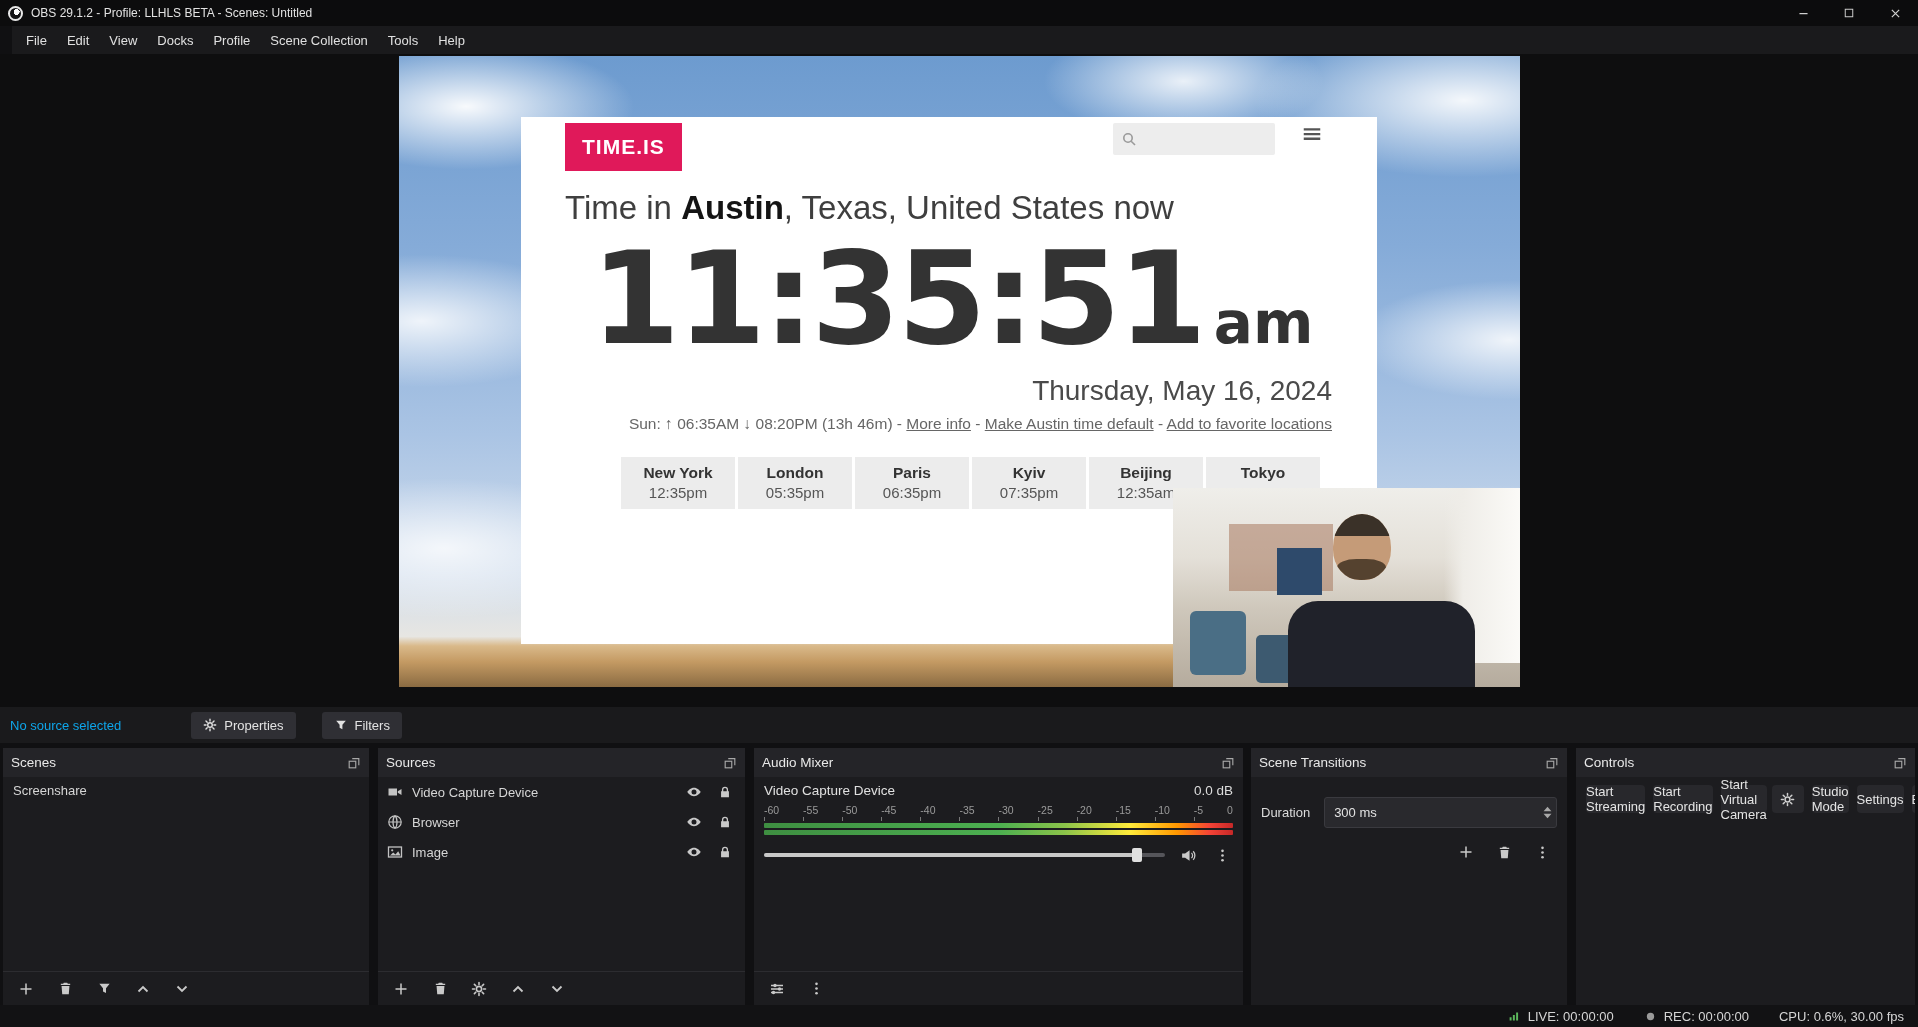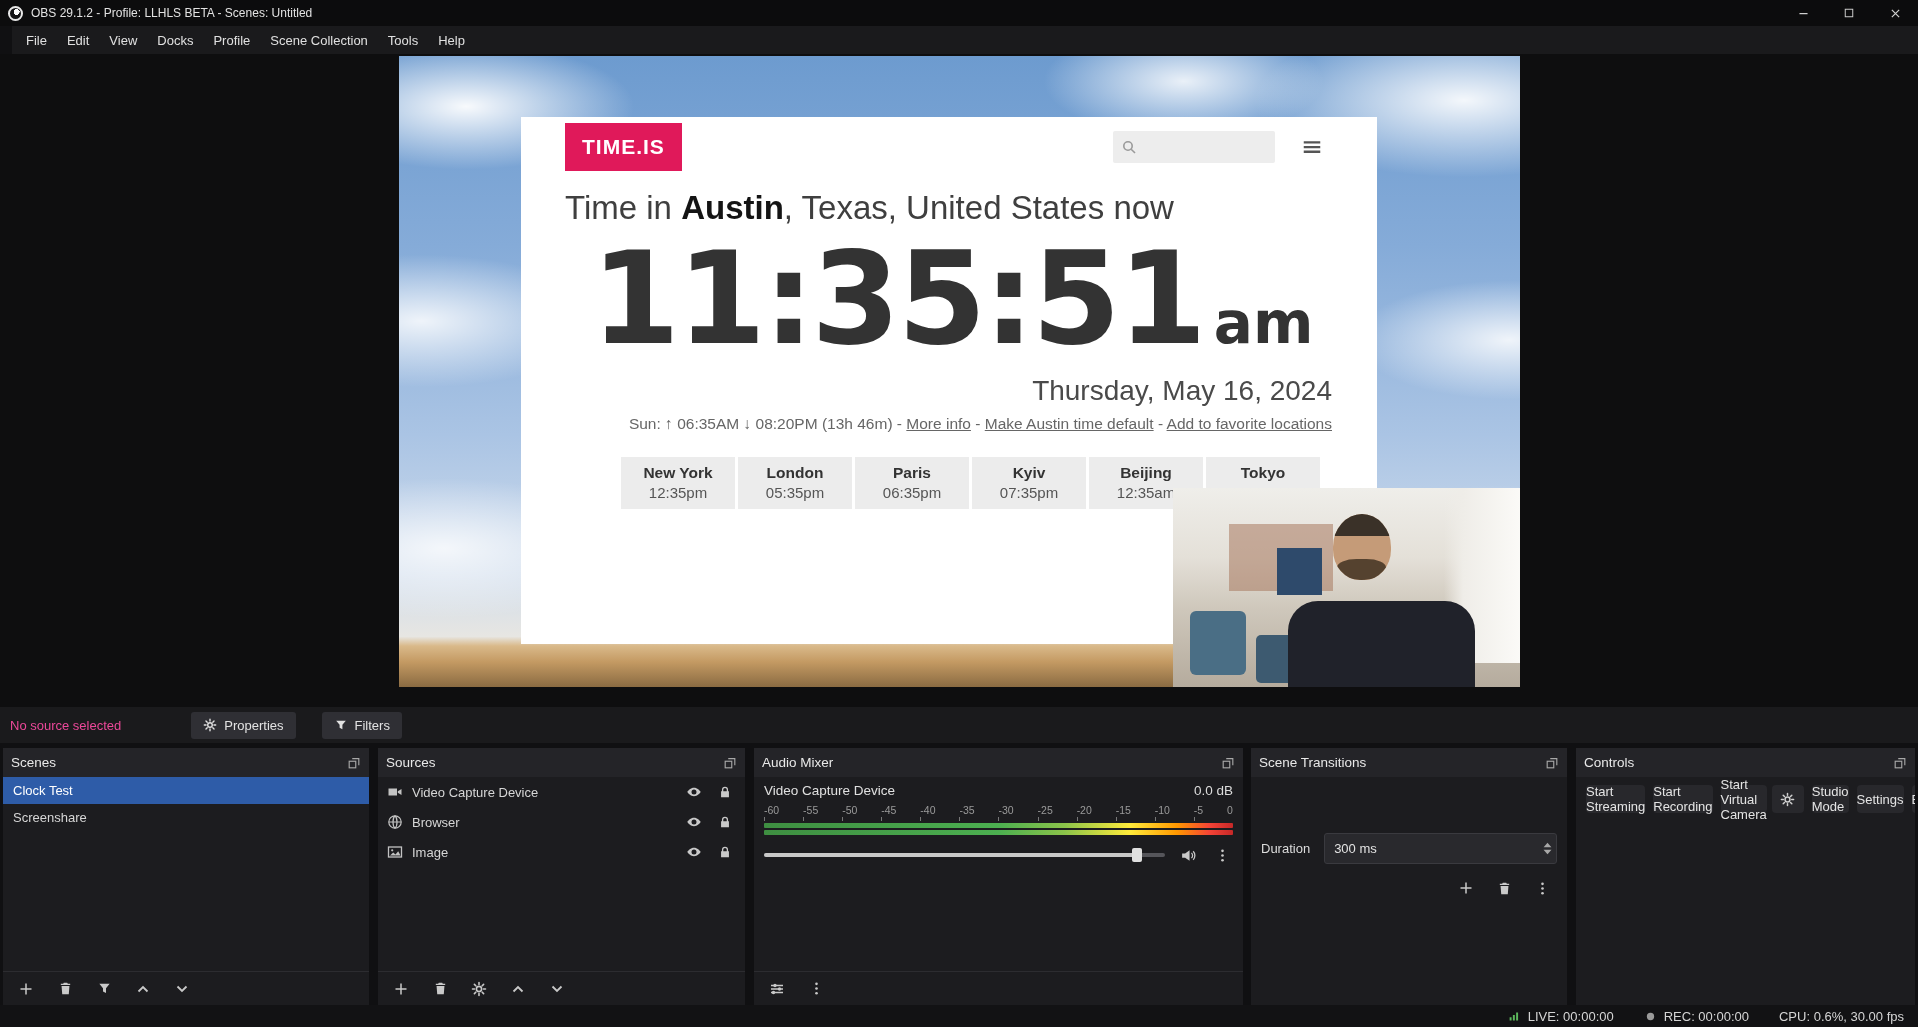--- a/index.html
+++ b/index.html
@@ -26,21 +26,21 @@
       radial-gradient(ellipse 300px 110px at 95% 7%, rgba(255,255,255,.92), rgba(255,255,255,0) 70%),
       radial-gradient(ellipse 200px 80px at 70% 4%, rgba(255,255,255,.85), rgba(255,255,255,0) 70%),
       radial-gradient(ellipse 260px 95px at 2% 42%, rgba(255,255,255,.85), rgba(255,255,255,0) 70%),
       radial-gradient(ellipse 220px 85px at 99% 45%, rgba(255,255,255,.85), rgba(255,255,255,0) 70%),
       radial-gradient(ellipse 280px 100px at 4% 78%, rgba(255,255,255,.8), rgba(255,255,255,0) 70%),
       radial-gradient(ellipse 240px 90px at 98% 78%, rgba(255,255,255,.75), rgba(255,255,255,0) 70%),
       linear-gradient(to bottom, #6d9bcf 0%, #85abd8 30%, #aac4e4 60%, #cfdcec 82%, #e7e6e2 92%,
                       #d9b98a 93.5%, #c49a63 96%, #8a6b42 100%);}
   
   .page{position:absolute;left:122px;top:61px;width:856px;height:527px;background:#ffffff;color:#333;}
-  .page-header{display:flex;align-items:center;padding:6px 52px 0 44px;}
+  .page-header{display:flex;align-items:flex-start;padding:6px 52px 0 44px;}
   .logo{background:#e0195a;color:#fff;font-weight:bold;font-size:21px;letter-spacing:1px;padding:12px 17px;}
   .searchbox{margin-left:auto;width:162px;height:32px;background:#ededed;border-radius:2px;
              display:flex;align-items:center;padding:0 8px;color:#9a9a9a;box-sizing:border-box;}
   .burger{margin-left:24px;color:#555;}
   .pg-heading{margin:18px 0 0;padding-left:44px;font-size:33px;font-weight:400;color:#3f3f3f;}
   .pg-heading .city-b{font-weight:bold;color:#141414;}
   .clock{padding-left:70px;margin-top:8px;display:flex;align-items:baseline;color:#333;
          font-family:"DejaVu Sans",sans-serif;}
   .clock .t{font-size:128px;font-weight:700;line-height:1;letter-spacing:-3px;}
   .clock .ap{font-size:58px;font-weight:700;margin-left:10px;}
@@ -61,35 +61,35 @@
   .wc-chair1{position:absolute;left:5%;bottom:6%;width:16%;height:32%;background:#4a6e85;border-radius:6px;}
   .wc-chair2{position:absolute;left:24%;bottom:2%;width:11%;height:24%;background:#3d5a70;border-radius:5px;}
   .wc-body{position:absolute;left:33%;bottom:-2px;width:54%;height:44%;background:#20222a;border-radius:30px 30px 0 0;}
   .wc-head{position:absolute;left:46%;top:13%;width:58px;height:66px;background:#c59b78;
            border-radius:50% 50% 46% 46%;overflow:hidden;}
   .wc-hair{position:absolute;left:0;top:0;width:100%;height:34%;background:#3a3128;}
   .wc-beard{position:absolute;left:8%;bottom:0;width:84%;height:32%;background:#55422f;border-radius:40% 40% 50% 50%;}
   
   .src-toolbar{position:absolute;top:707px;left:0;right:0;height:36px;background:#1a1a1c;
                display:flex;align-items:center;padding:0 10px;}
-  .src-status{font-size:13px;color:#ec4899;}
+  .src-status{font-size:13px;color:#0ea5e9;}
   .tb-btn{display:flex;align-items:center;gap:7px;background:#2f2f34;border-radius:3px;
           padding:6px 12px;font-size:13px;color:#e2e2e2;}
   .tb-btn.first{margin-left:70px;} .tb-btn + .tb-btn{margin-left:26px;}
   
   .dock{position:absolute;top:748px;height:257px;background:#1c1c1f;display:flex;flex-direction:column;box-sizing:border-box;}
   .dock-header{height:29px;flex:none;background:#242428;display:flex;align-items:center;
                padding:0 8px;font-size:13.5px;color:#e8e8e8;}
   .popout{margin-left:auto;color:#a8a8a8;}
   .dock-body{flex:1;position:relative;overflow:hidden;}
   .dock-toolbar{height:33px;flex:none;border-top:1px solid #2c2c30;display:flex;align-items:center;
                 gap:17px;padding:0 12px;color:#c9c9c9;}
   .icon-btn{width:22px;height:22px;display:flex;align-items:center;justify-content:center;color:#c9c9c9;}
   .dock-scenes{left:3px;width:366px;} .dock-sources{left:378px;width:367px;}
-  .dock-audio{left:754px;width:489px;} .dock-trans{left:1251px;width:316px;gap:36px;} .dock-controls{left:1576px;width:339px;}
+  .dock-audio{left:754px;width:489px;} .dock-trans{left:1251px;width:316px;} .dock-controls{left:1576px;width:339px;}
   .scene-item{height:27px;display:flex;align-items:center;padding:0 10px;font-size:13px;color:#d6d6d6;}
   .scene-item.selected{background:#2e5ca8;color:#fff;}
   .source-row{height:30px;display:flex;align-items:center;padding:0 9px;font-size:13px;color:#d6d6d6;gap:9px;}
   .source-row .lbl{flex:1;}
   .row-ic{color:#c3c3c3;}
   
   .mixer{padding:6px 10px 0 10px;}
   .mix-row1{display:flex;font-size:13.5px;color:#e0e0e0;}
   .mix-row1 .db{margin-left:auto;color:#dcdcdc;}
   .scale{display:flex;justify-content:space-between;font-size:10.5px;color:#9a9a9a;margin-top:6px;}
@@ -355,23 +355,20 @@
   <div class="dock dock-scenes">
     <div class="dock-header">
       <span>Scenes</span>
       <span class="popout">
           <svg class="ic" width="14" height="14">
             <use href="#i-popout"></use>
           </svg>
         </span>
     </div>
     <div class="dock-body">
-      <div class="scene-item selected">
-        <span>Clock Test</span>
-      </div>
       <div class="scene-item">
         <span>Screenshare</span>
       </div>
     </div>
     <div class="dock-toolbar">
       <span class="icon-btn">
           <svg class="ic" width="16" height="16">
             <use href="#i-plus"></use>
           </svg>
         </span>

